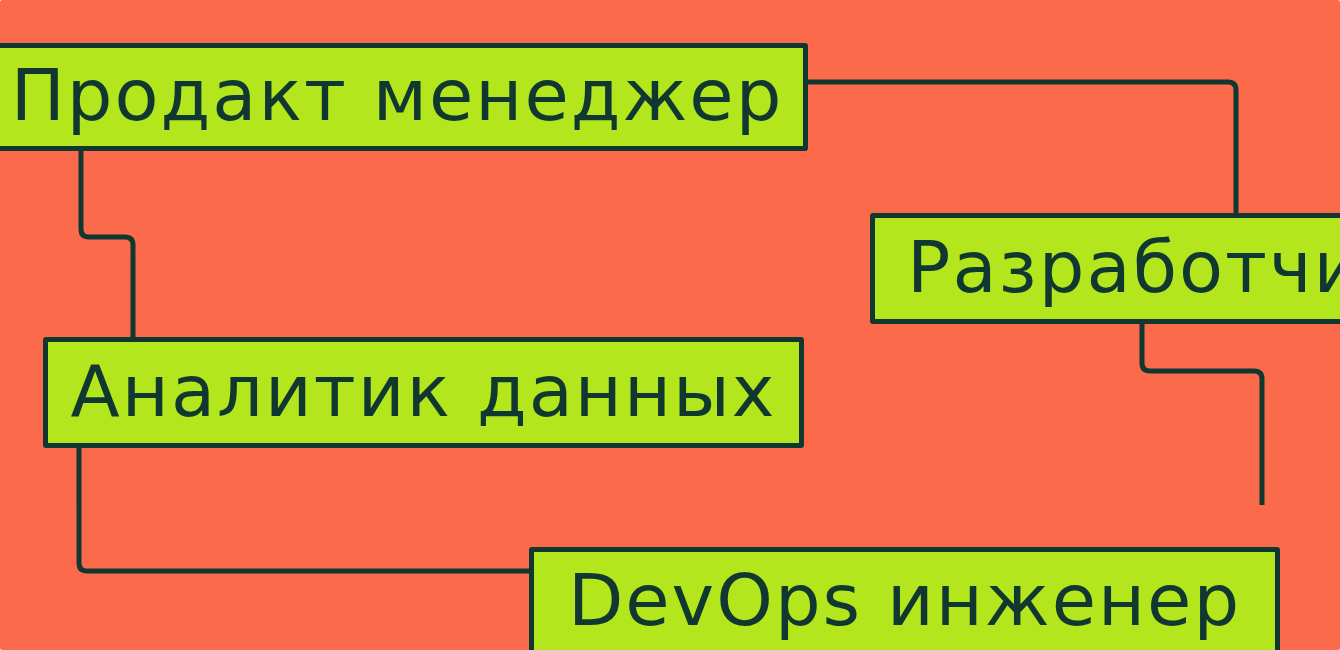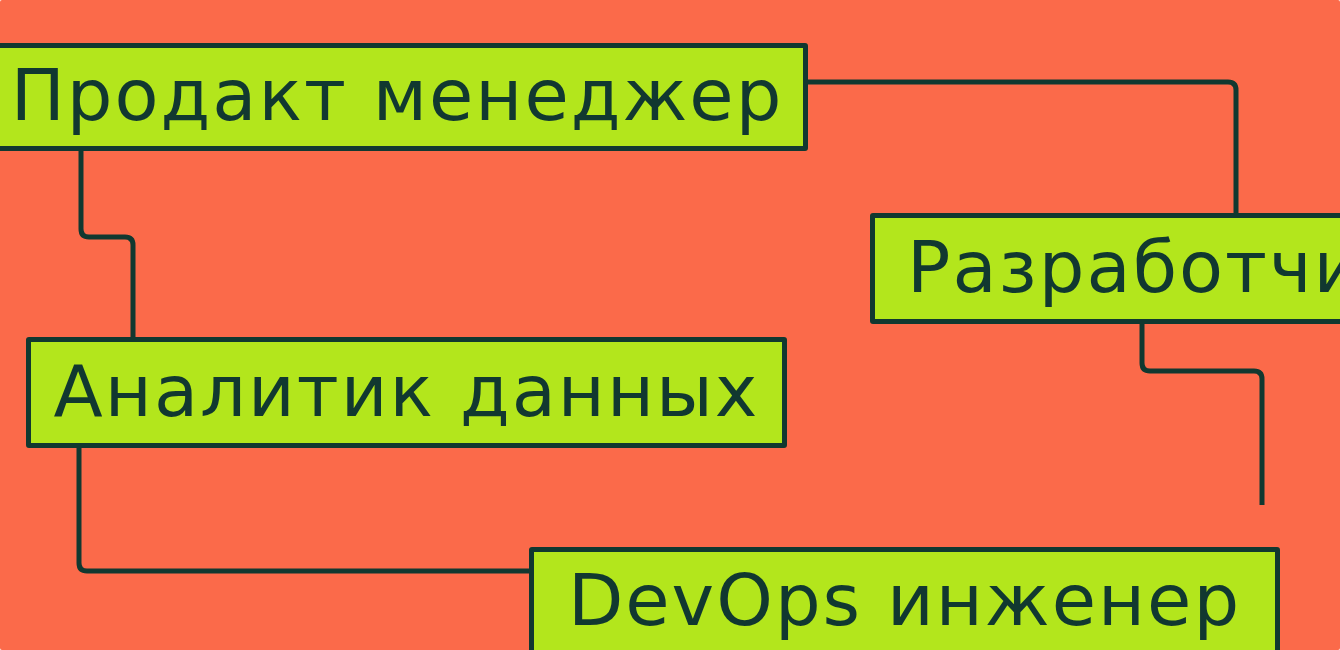--- a/index.html
+++ b/index.html
@@ -51,21 +51,21 @@
     letter-spacing: 2px;
     white-space: nowrap;
     line-height: 1;
   }
   .node-label {
     transform: translateY(-2px);
   }
   
   .node-a { left: -14px; top: 43px;  width: 822px; height: 108px; }
   .node-b { left: 870px; top: 213px; width: 568px; height: 111px; justify-content: flex-start; padding-left: 32px; }
-  .node-c { left: 26px;  top: 337px; width: 761px; height: 111px; }
+  .node-c { left: 43px;  top: 337px; width: 761px; height: 111px; }
   .node-d { left: 529px; top: 503px; width: 751px; height: 109px; margin-top: 44px; }
 </style>
 </head>
 <body>
 
 <div class="canvas">
 
   <svg class="edges-svg" viewBox="0 0 1340 650" xmlns="http://www.w3.org/2000/svg">
 
     <path d="M 81 149 L 81 229 Q 81 237 89 237 L 125 237 Q 133 237 133 245 L 133 339"></path>

